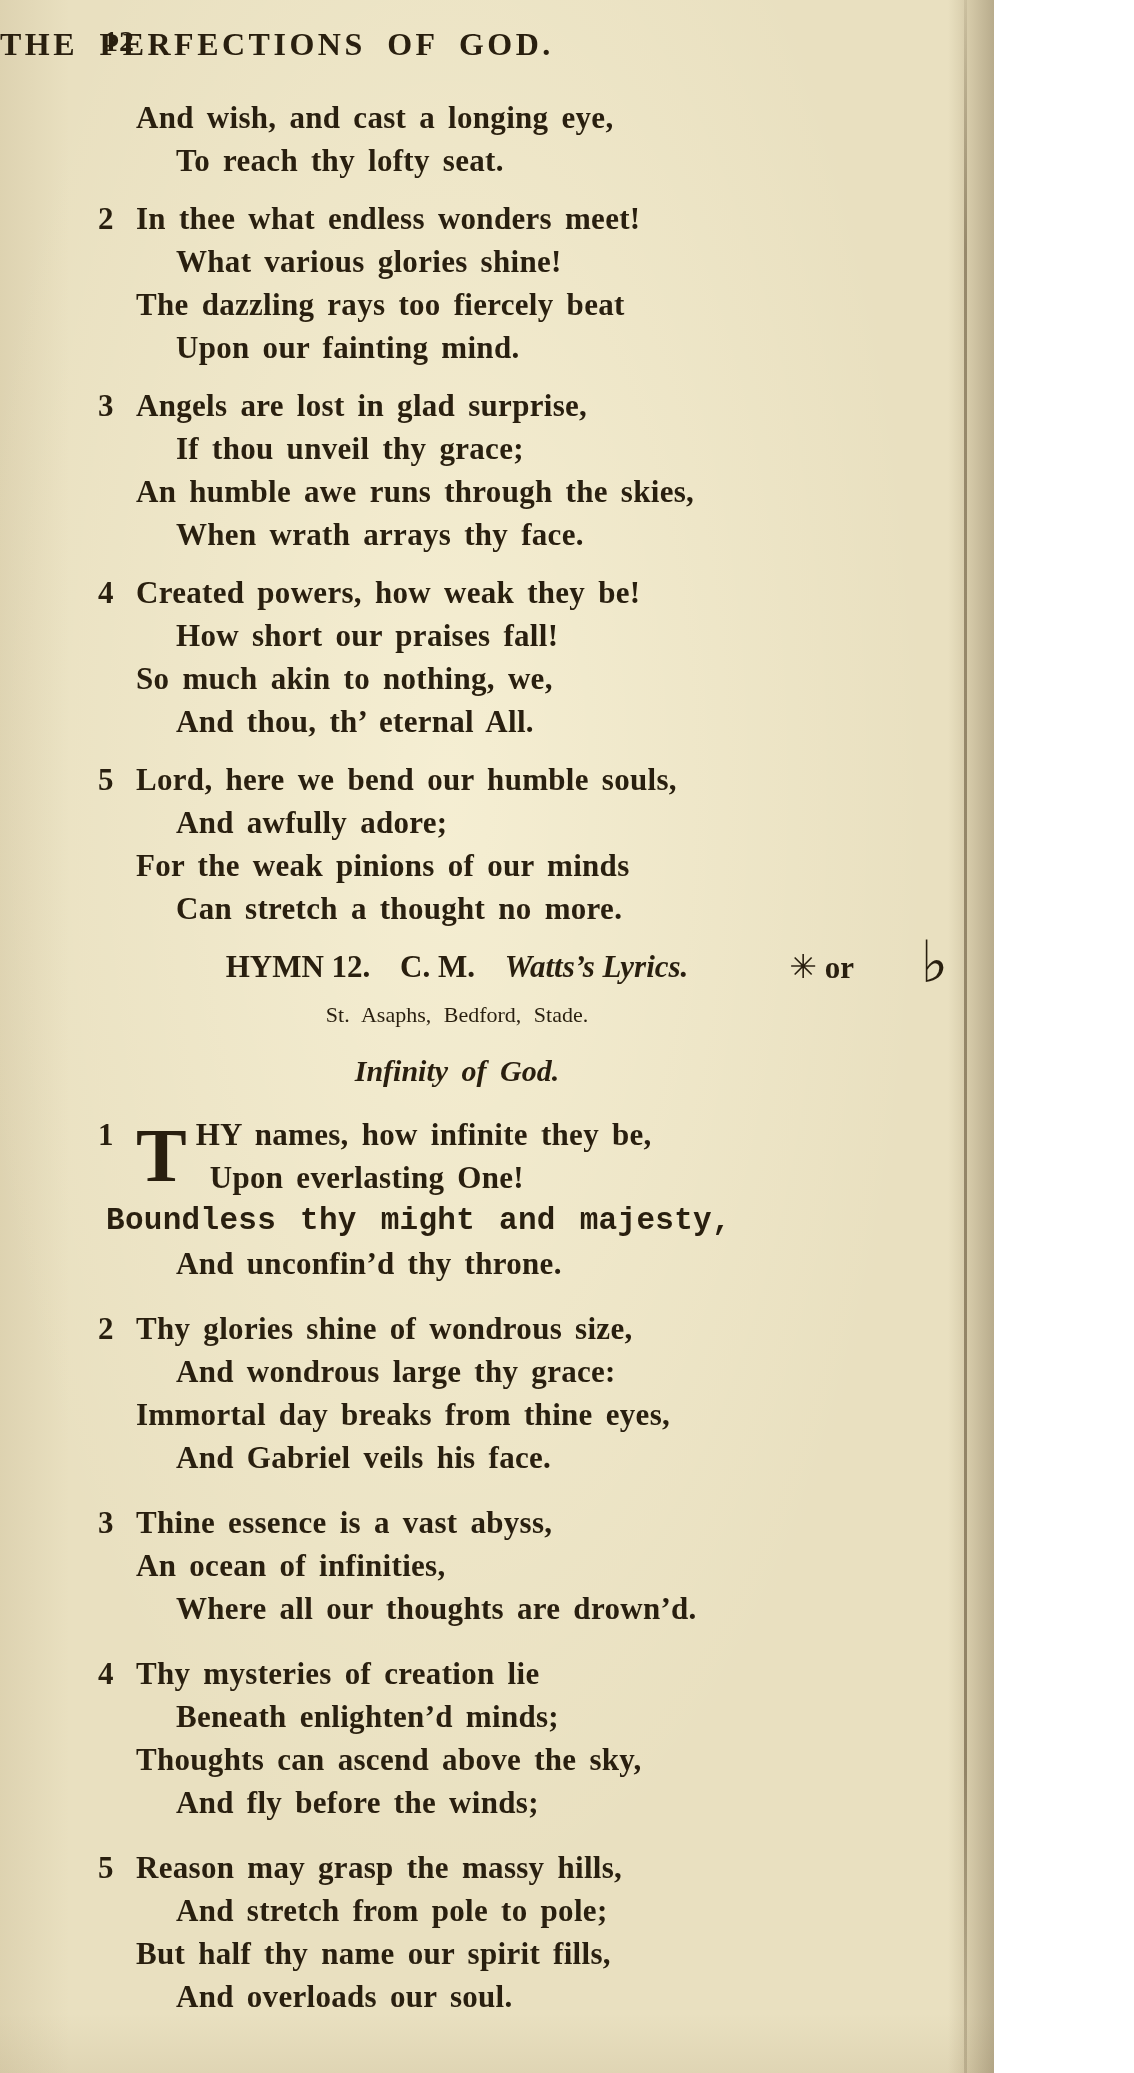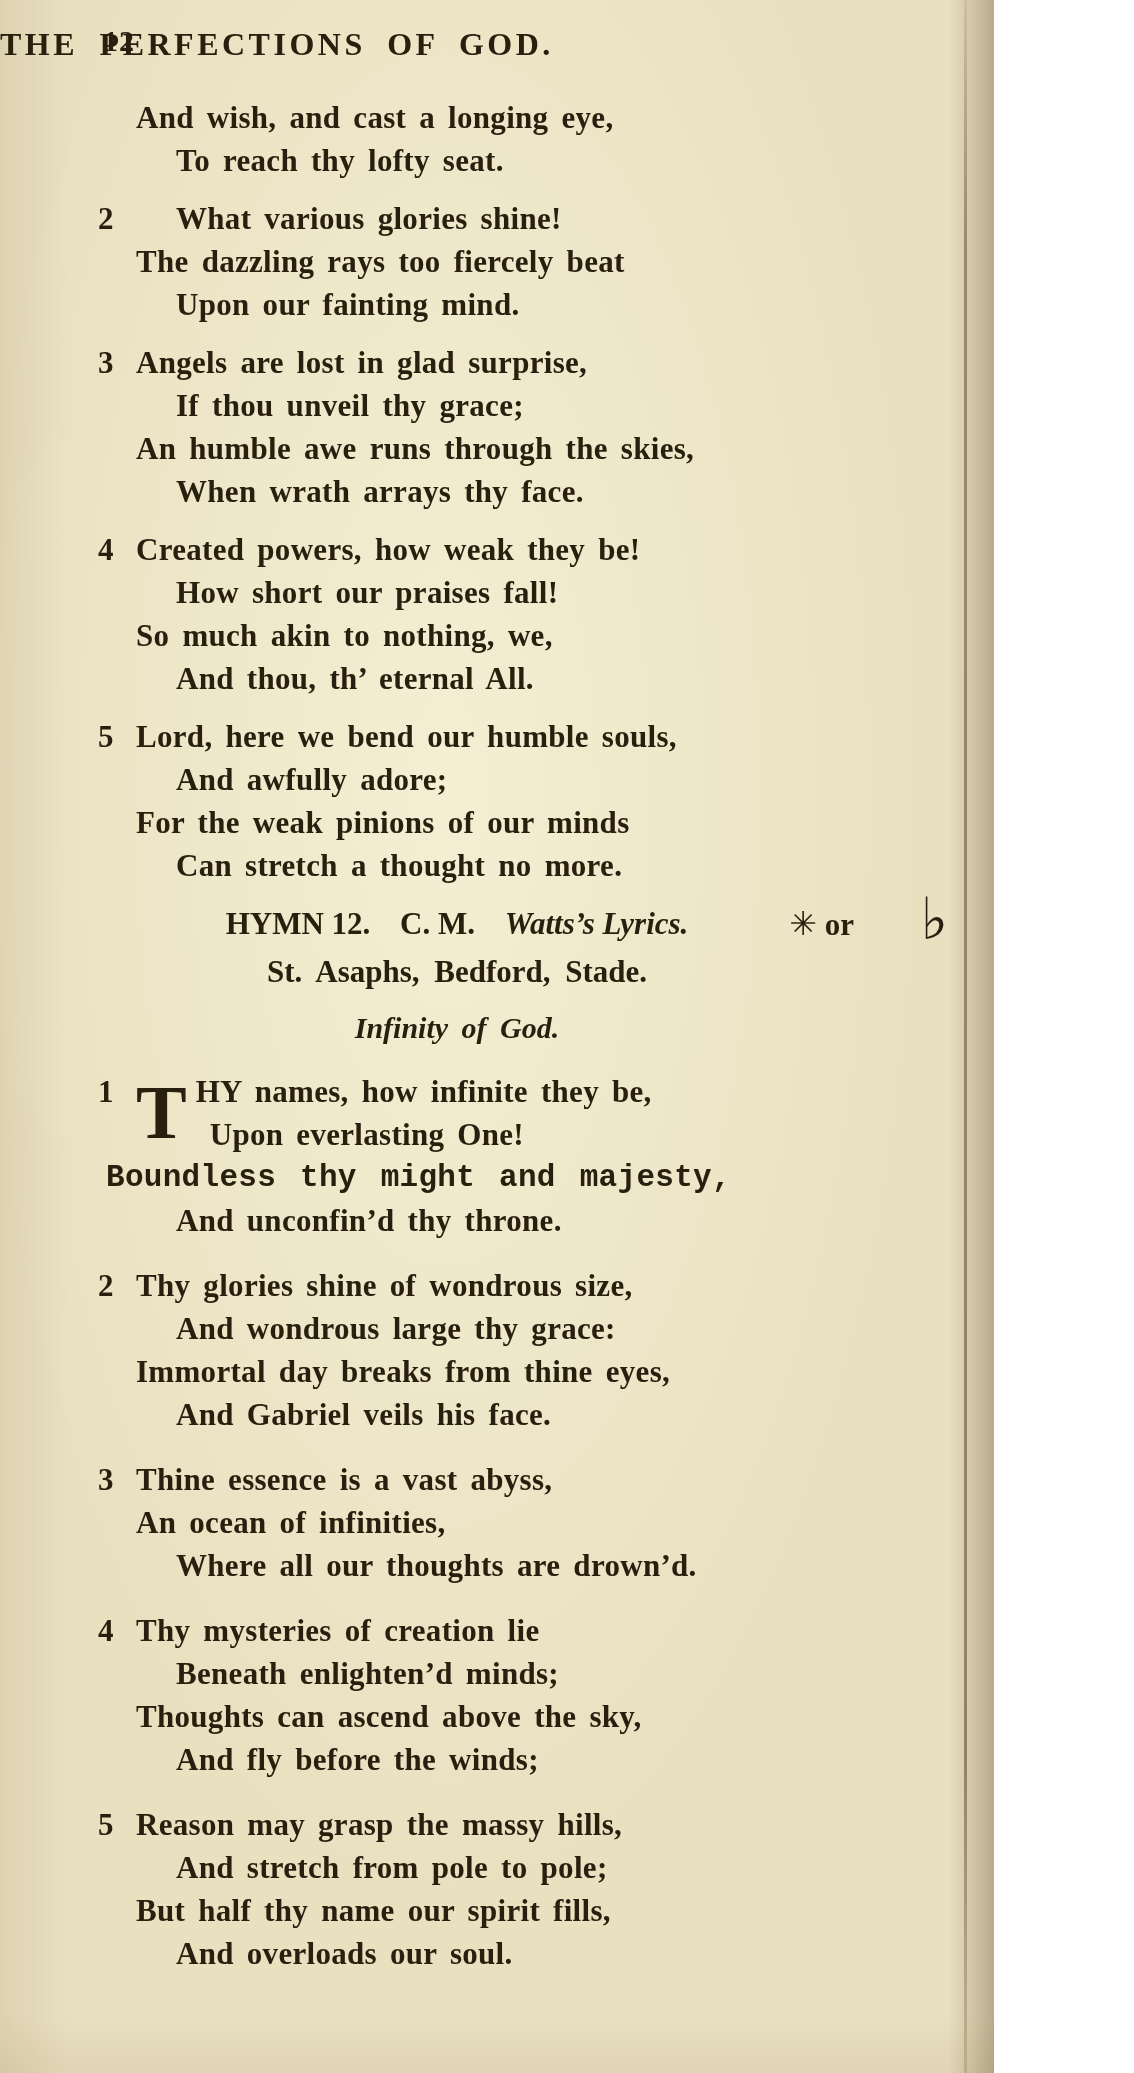--- a/index.html
+++ b/index.html
@@ -65,21 +65,21 @@
   .key-group {
     position: absolute; right: 100px; top: 2px;
     font-size: 31px; font-weight: bold; white-space: nowrap;
   }
   .key-glyph { font-family: "DejaVu Sans", sans-serif; font-size: 33px; }
   .flat-glyph {
     position: absolute; right: 6px; top: -12px;
     font-family: "DejaVu Sans", sans-serif;
     font-size: 58px; font-weight: bold; line-height: 58px;
   }
-  .heading-line2 { font-size: 31px; font-weight: bold; line-height: 44px; margin-top: 4px; word-spacing: 7px; }
+  .heading-line2 { font-size: 22px; font-weight: normal; line-height: 44px; margin-top: 4px; word-spacing: 7px; }
   .hymn-subtitle { font-size: 30px; font-weight: bold; line-height: 44px; margin-top: 12px; word-spacing: 6px; }
 </style>
 </head>
 <body>
 
 <div class="page">
   <div class="right-gutter"></div>
   <div class="right-line"></div>
 
   <header class="page-header">
@@ -93,20 +93,21 @@
         <div class="stanza">
           <span class="stanza-num"></span>
           <div class="lines">
             <div class="line">And wish, and cast a longing eye,</div>
             <div class="line indent">To reach thy lofty seat.</div>
           </div>
         </div>
         <div class="stanza">
           <span class="stanza-num">2</span>
           <div class="lines">
+            <div class="line">In thee what endless wonders meet!</div>
             <div class="line indent">What various glories shine!</div>
             <div class="line">The dazzling rays too fiercely beat</div>
             <div class="line indent">Upon our fainting mind.</div>
           </div>
         </div>
         <div class="stanza">
           <span class="stanza-num">3</span>
           <div class="lines">
             <div class="line">Angels are lost in glad surprise,</div>
             <div class="line indent">If thou unveil thy grace;</div>

